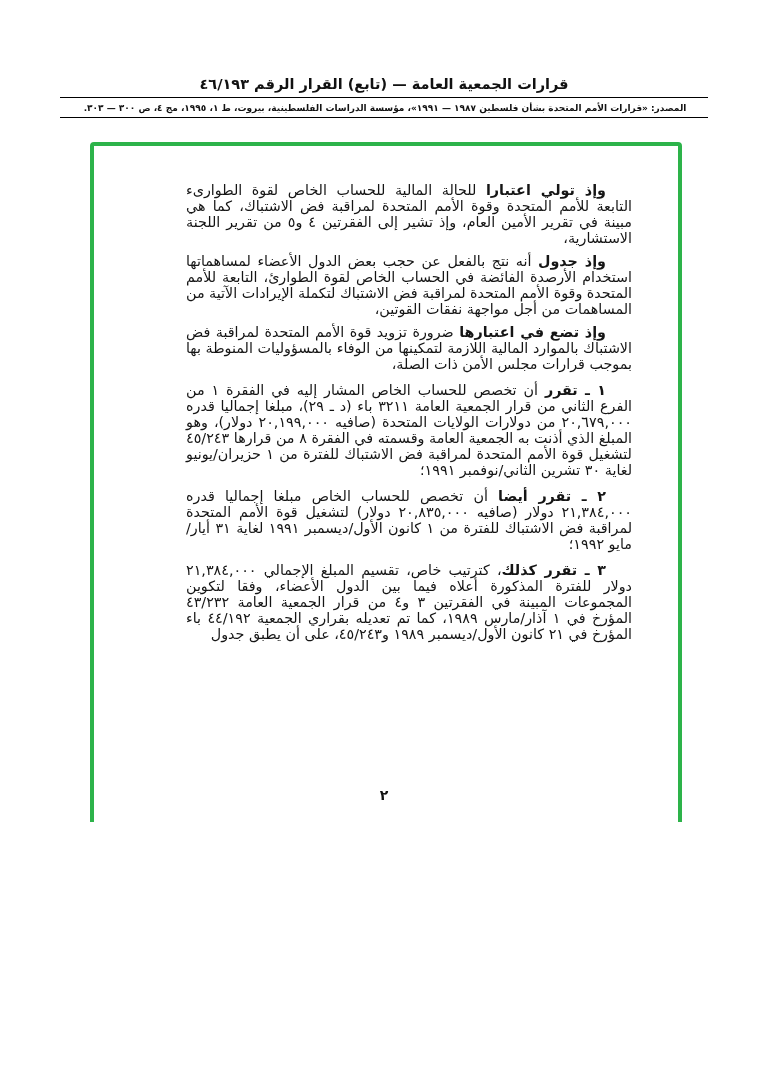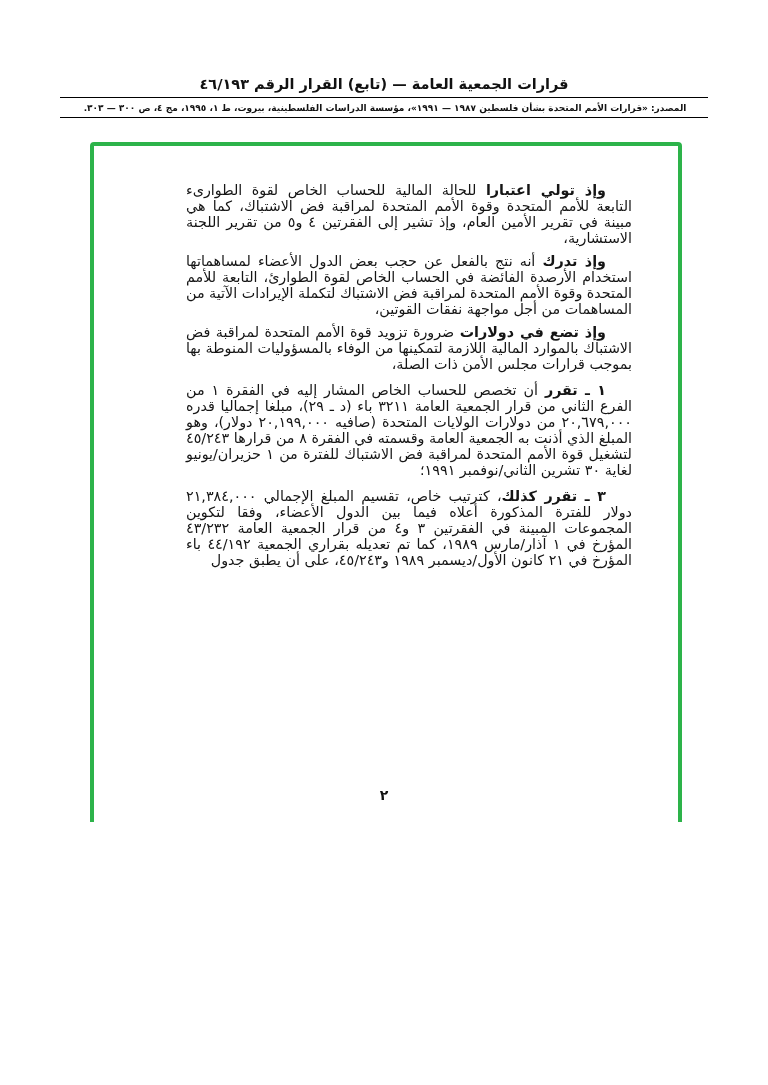--- a/index.html
+++ b/index.html
@@ -95,31 +95,34 @@
   </div>
 
   <div class="green-box">
     <div class="box-content">
 
       <p>
         <span class="lead">وإذ تولي اعتبارا</span><span> للحالة المالية للحساب الخاص لقوة الطوارىء التابعة للأمم المتحدة وقوة الأمم المتحدة لمراقبة فض الاشتباك، كما هي مبينة في تقرير الأمين العام، وإذ تشير إلى الفقرتين ٤ و٥ من تقرير اللجنة الاستشارية،</span>
       </p>
 
       <p>
-        <span class="lead">وإذ تدرك</span><span> أنه نتج بالفعل عن حجب بعض الدول الأعضاء لمساهماتها استخدام الأرصدة الفائضة في الحساب الخاص لقوة الطوارئ، التابعة للأمم المتحدة وقوة الأمم المتحدة لمراقبة فض الاشتباك لتكملة الإيرادات الآتية من المساهمات من أجل مواجهة نفقات القوتين،</span>
+        <span class="lead">وإذ جدول</span><span> أنه نتج بالفعل عن حجب بعض الدول الأعضاء لمساهماتها استخدام الأرصدة الفائضة في الحساب الخاص لقوة الطوارئ، التابعة للأمم المتحدة وقوة الأمم المتحدة لمراقبة فض الاشتباك لتكملة الإيرادات الآتية من المساهمات من أجل مواجهة نفقات القوتين،</span>
       </p>
 
       <p>
-        <span class="lead">وإذ تضع في دولارات</span><span> ضرورة تزويد قوة الأمم المتحدة لمراقبة فض الاشتباك بالموارد المالية اللازمة لتمكينها من الوفاء بالمسؤوليات المنوطة بها بموجب قرارات مجلس الأمن ذات الصلة،</span>
+        <span class="lead">وإذ تضع في اعتبارها</span><span> ضرورة تزويد قوة الأمم المتحدة لمراقبة فض الاشتباك بالموارد المالية اللازمة لتمكينها من الوفاء بالمسؤوليات المنوطة بها بموجب قرارات مجلس الأمن ذات الصلة،</span>
       </p>
 
       <p class="numbered">
         <span class="lead">١ ـ تقرر</span><span> أن تخصص للحساب الخاص المشار إليه في الفقرة ١ من الفرع الثاني من قرار الجمعية العامة ٣٢١١ باء (د ـ ٢٩)، مبلغا إجماليا قدره ٢٠,٦٧٩,٠٠٠ من دولارات الولايات المتحدة (صافيه ٢٠,١٩٩,٠٠٠ دولار)، وهو المبلغ الذي أذنت به الجمعية العامة وقسمته في الفقرة ٨ من قرارها ٤٥/٢٤٣ لتشغيل قوة الأمم المتحدة لمراقبة فض الاشتباك للفترة من ١ حزيران/يونيو لغاية ٣٠ تشرين الثاني/نوفمبر ١٩٩١؛</span>
       </p>
 
+      <p class="numbered">
+        <span class="lead">٢ ـ تقرر أيضا</span><span> أن تخصص للحساب الخاص مبلغا إجماليا قدره ٢١,٣٨٤,٠٠٠ دولار (صافيه ٢٠,٨٣٥,٠٠٠ دولار) لتشغيل قوة الأمم المتحدة لمراقبة فض الاشتباك للفترة من ١ كانون الأول/ديسمبر ١٩٩١ لغاية ٣١ أيار/مايو ١٩٩٢؛</span>
+      </p>
 
       <p class="numbered">
         <span class="lead">٣ ـ تقرر كذلك</span><span>، كترتيب خاص، تقسيم المبلغ الإجمالي ٢١,٣٨٤,٠٠٠ دولار للفترة المذكورة أعلاه فيما بين الدول الأعضاء، وفقا لتكوين المجموعات المبينة في الفقرتين ٣ و٤ من قرار الجمعية العامة ٤٣/٢٣٢ المؤرخ في ١ آذار/مارس ١٩٨٩، كما تم تعديله بقراري الجمعية ٤٤/١٩٢ باء المؤرخ في ٢١ كانون الأول/ديسمبر ١٩٨٩ و٤٥/٢٤٣، على أن يطبق جدول</span>
       </p>
 
     </div>
   </div>
 
   <div class="footer">
     <span class="page-number">٢</span>

